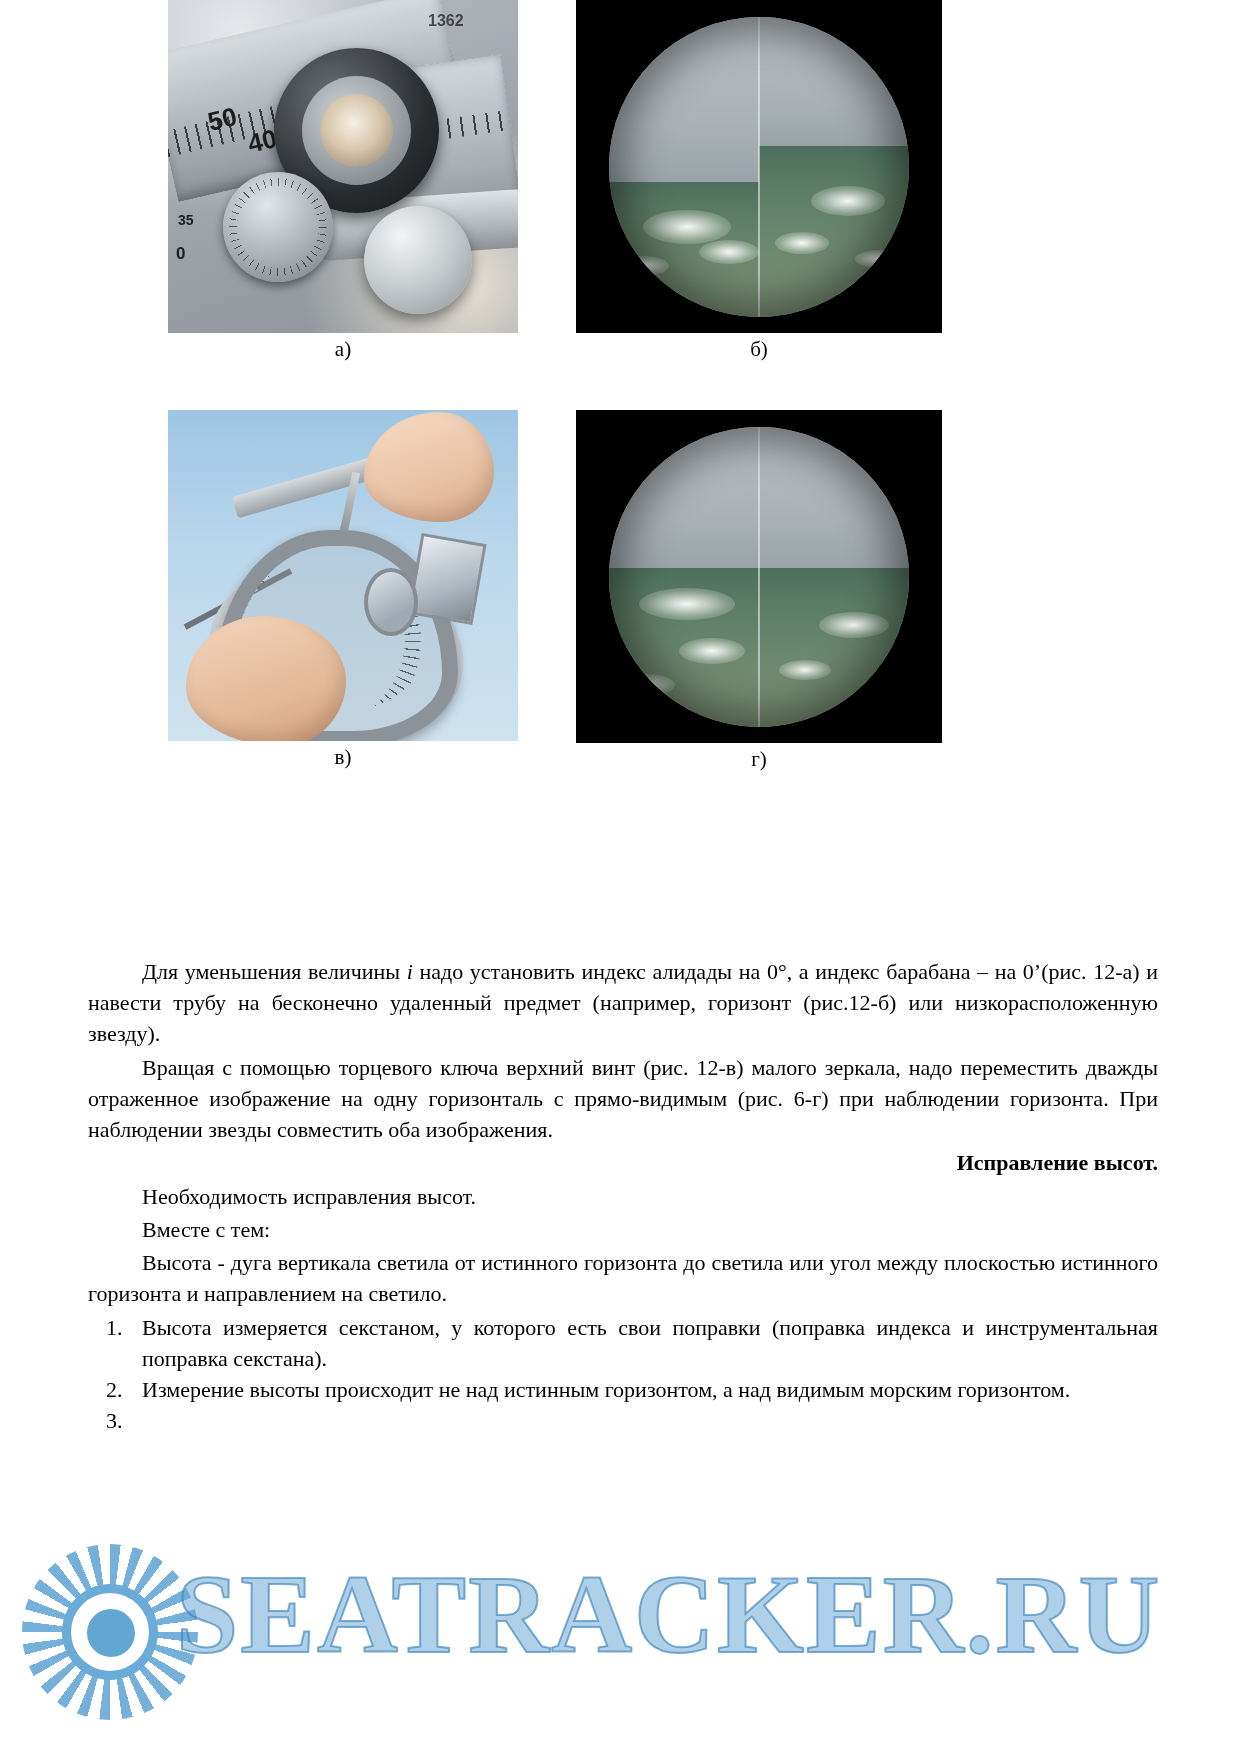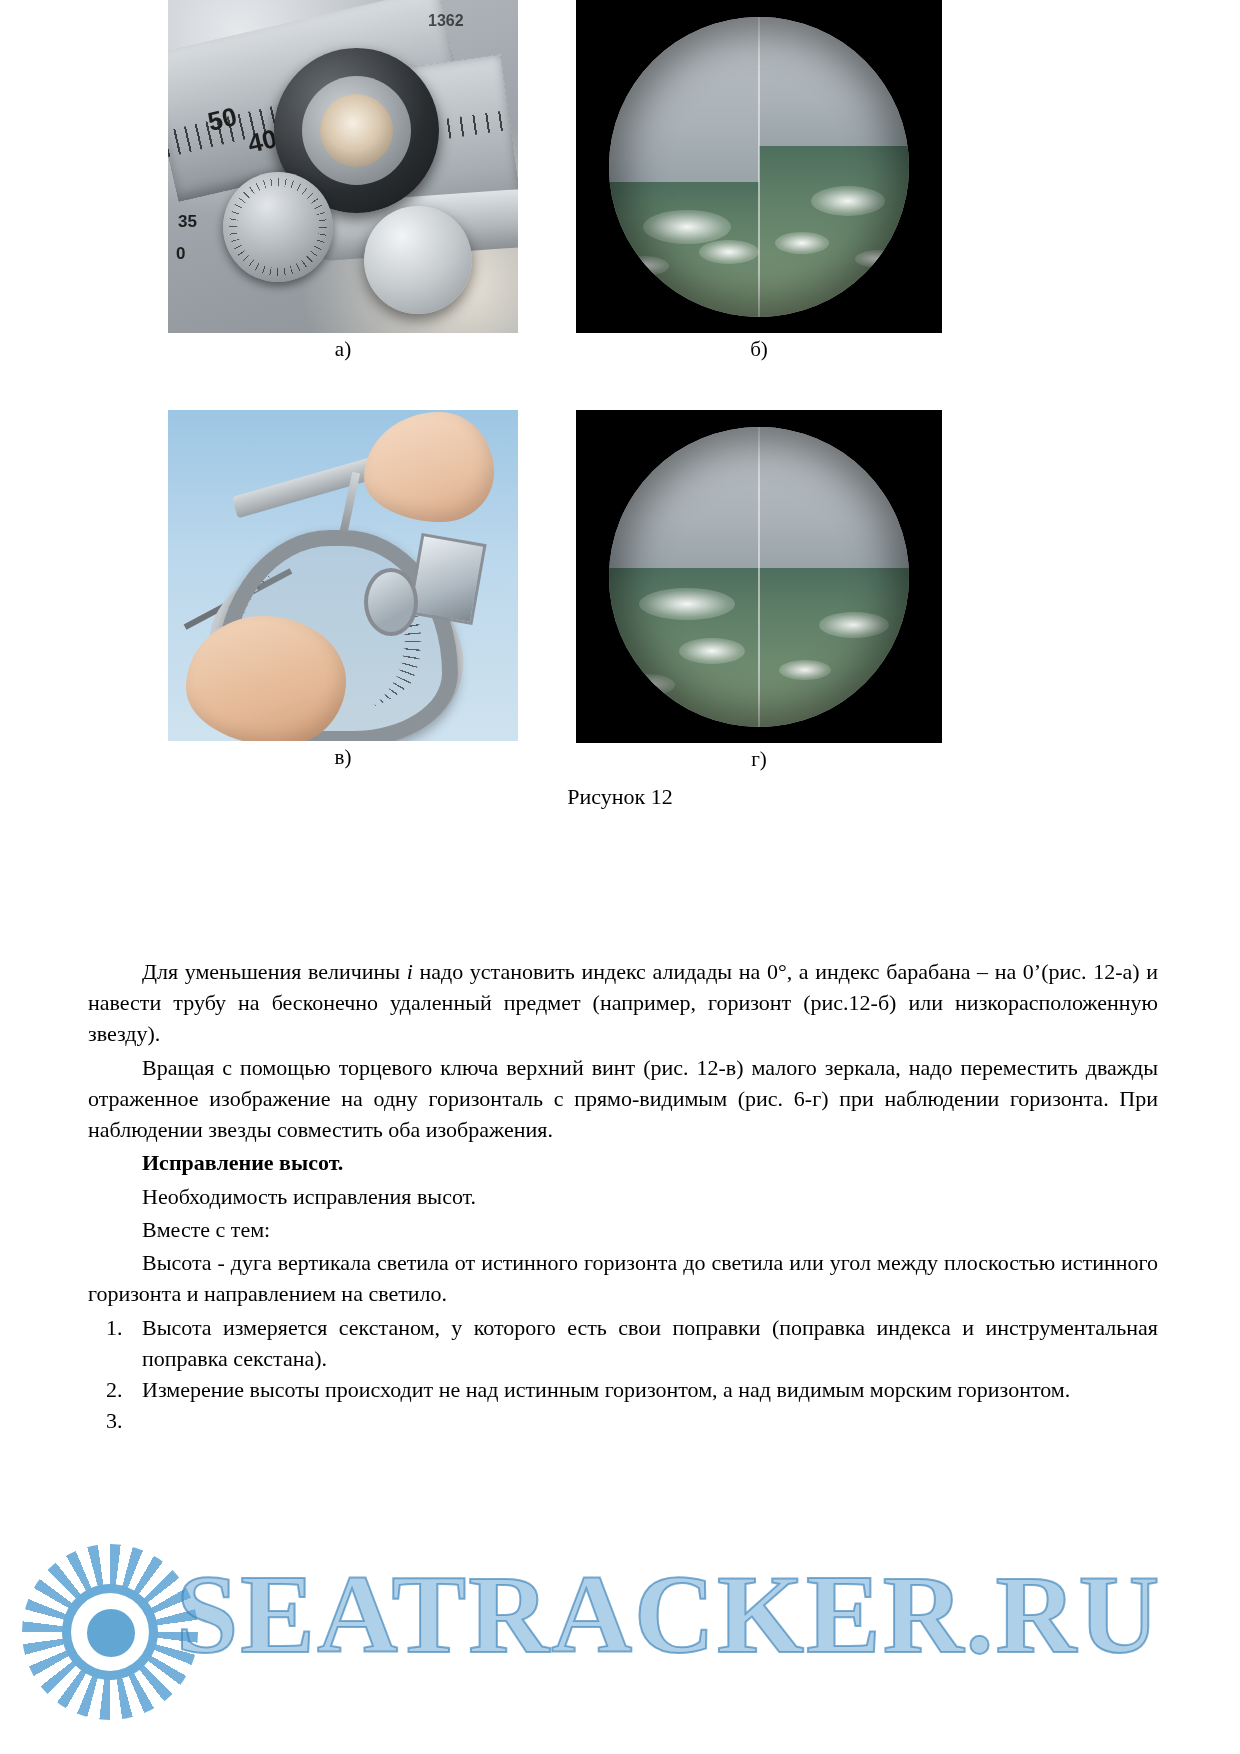--- a/index.html
+++ b/index.html
@@ -311,21 +311,21 @@
     width: 1070px;
     font-size: 22px;
     line-height: 1.42;
     text-align: justify;
   }
   .body-text p {
     margin: 0 0 2px 0;
     text-indent: 54px;
   }
   .center-bold {
-    text-align: left;
+    text-align: right;
     font-weight: bold;
     text-indent: 0;
     margin: 14px 0 18px 0;
   }
   .ol-list {
     margin: 0;
     padding: 0;
     list-style: none;
   }
   .ol-list li {
@@ -406,21 +406,21 @@
 
       <div class="fig-cell" style="margin-left:168px;">
         <div class="photo-a">
           <div class="bg-paper"></div>
           <div class="limb">
             <div class="ticks"></div>
           </div>
           <div class="num" style="left:40px; top:104px; font-size:26px; transform:rotate(-13deg);">50</div>
           <div class="num" style="left:80px; top:126px; font-size:26px; transform:rotate(-13deg);">40</div>
           <div class="num" style="left:292px; top:150px; font-size:22px;">0</div>
-          <div class="num" style="left:10px; top:212px; font-size:17px;">35</div>
+          <div class="num" style="left:10px; top:212px; font-size:14px;">35</div>
           <div class="num" style="left:8px; top:244px; font-size:17px;">0</div>
           <div class="num" style="left:260px; top:12px; font-size:16px; opacity:.75;">1362</div>
           <div class="plate"></div>
           <div class="scale-sm"></div>
           <div class="bar"></div>
           <div class="eyepiece-outer">
             <div class="eyepiece-mid">
               <div class="eyepiece-in"></div>
             </div>
           </div>
@@ -496,21 +496,20 @@
               </div>
             </div>
             <div class="vline"></div>
             <div class="vignette"></div>
           </div>
         </div>
         <div class="fig-caption">г)</div>
       </div>
     </div>
 
-    <div class="fig-title">Рисунок 12</div>
   </div>
 
   <div class="body-text">
 
     <p><span>Для уменьшения величины </span><em class="var">i</em><span> надо установить индекс алидады на 0°, а индекс барабана – на 0’(рис. 12-а) и навести трубу на бесконечно удаленный предмет (например, горизонт (рис.12-б) или низкорасположенную звезду).</span></p>
 
     <p>Вращая с помощью торцевого ключа верхний винт (рис. 12-в) малого зеркала, надо переместить дважды отраженное изображение на одну горизонталь с прямо-видимым (рис. 6-г) при наблюдении горизонта. При наблюдении звезды совместить оба изображения.</p>
 
     <p class="center-bold">Исправление высот.</p>
 

